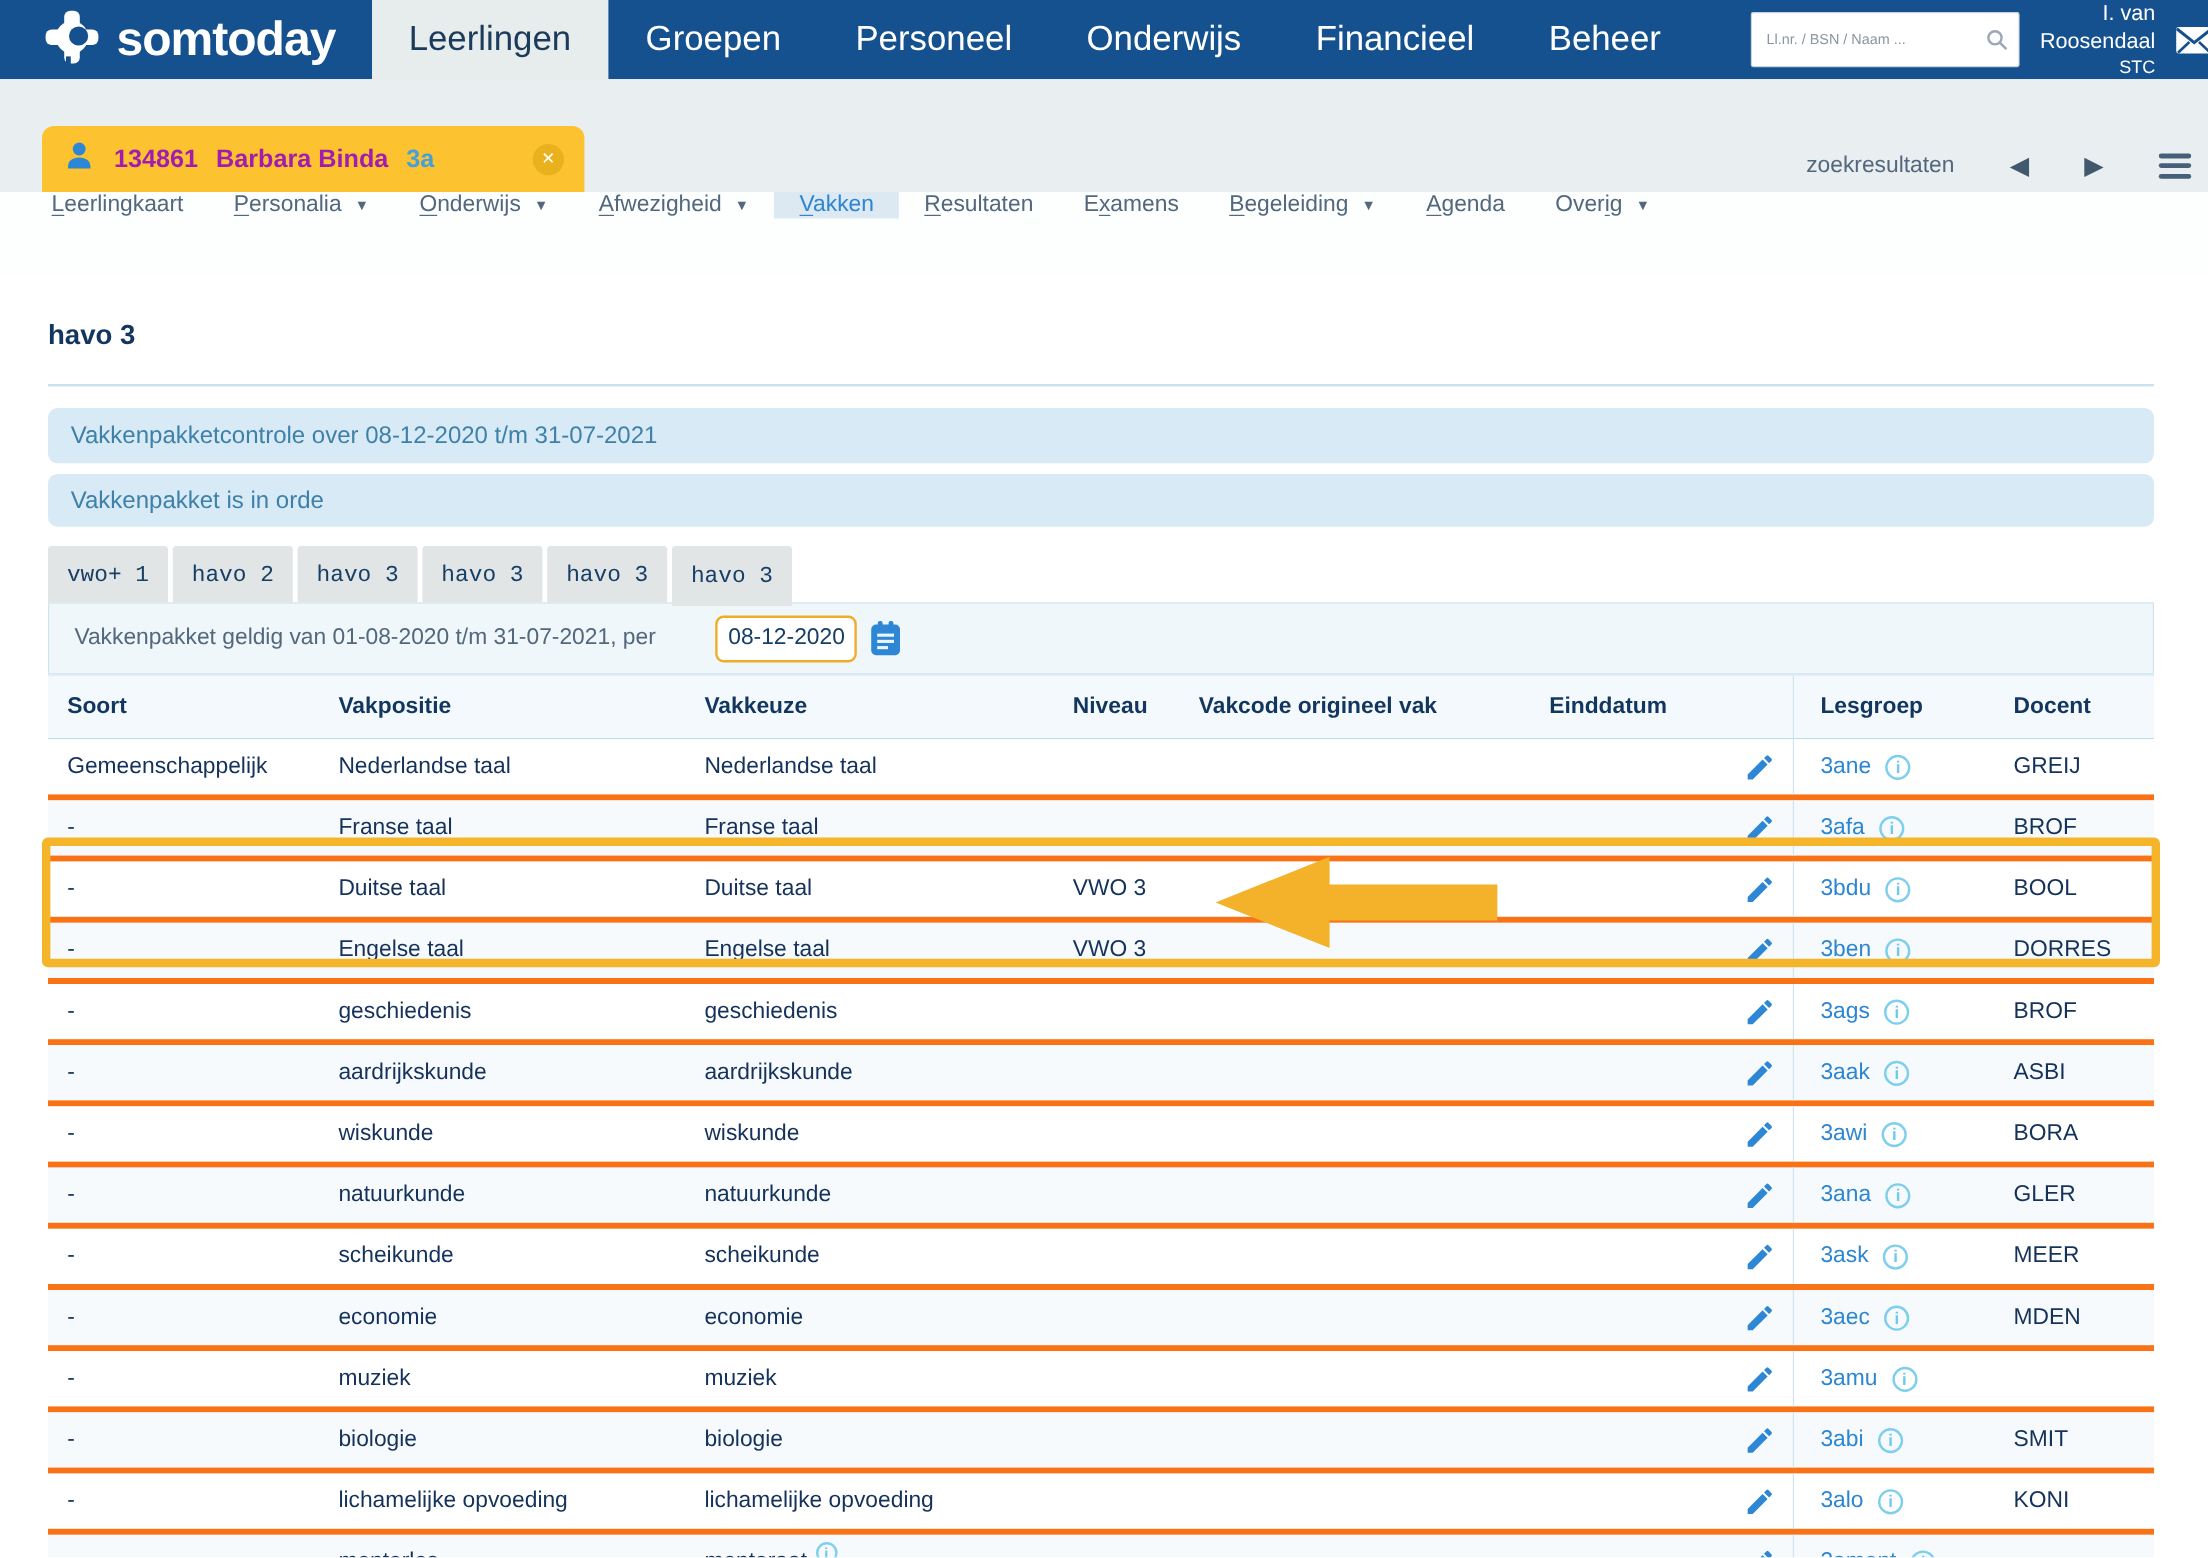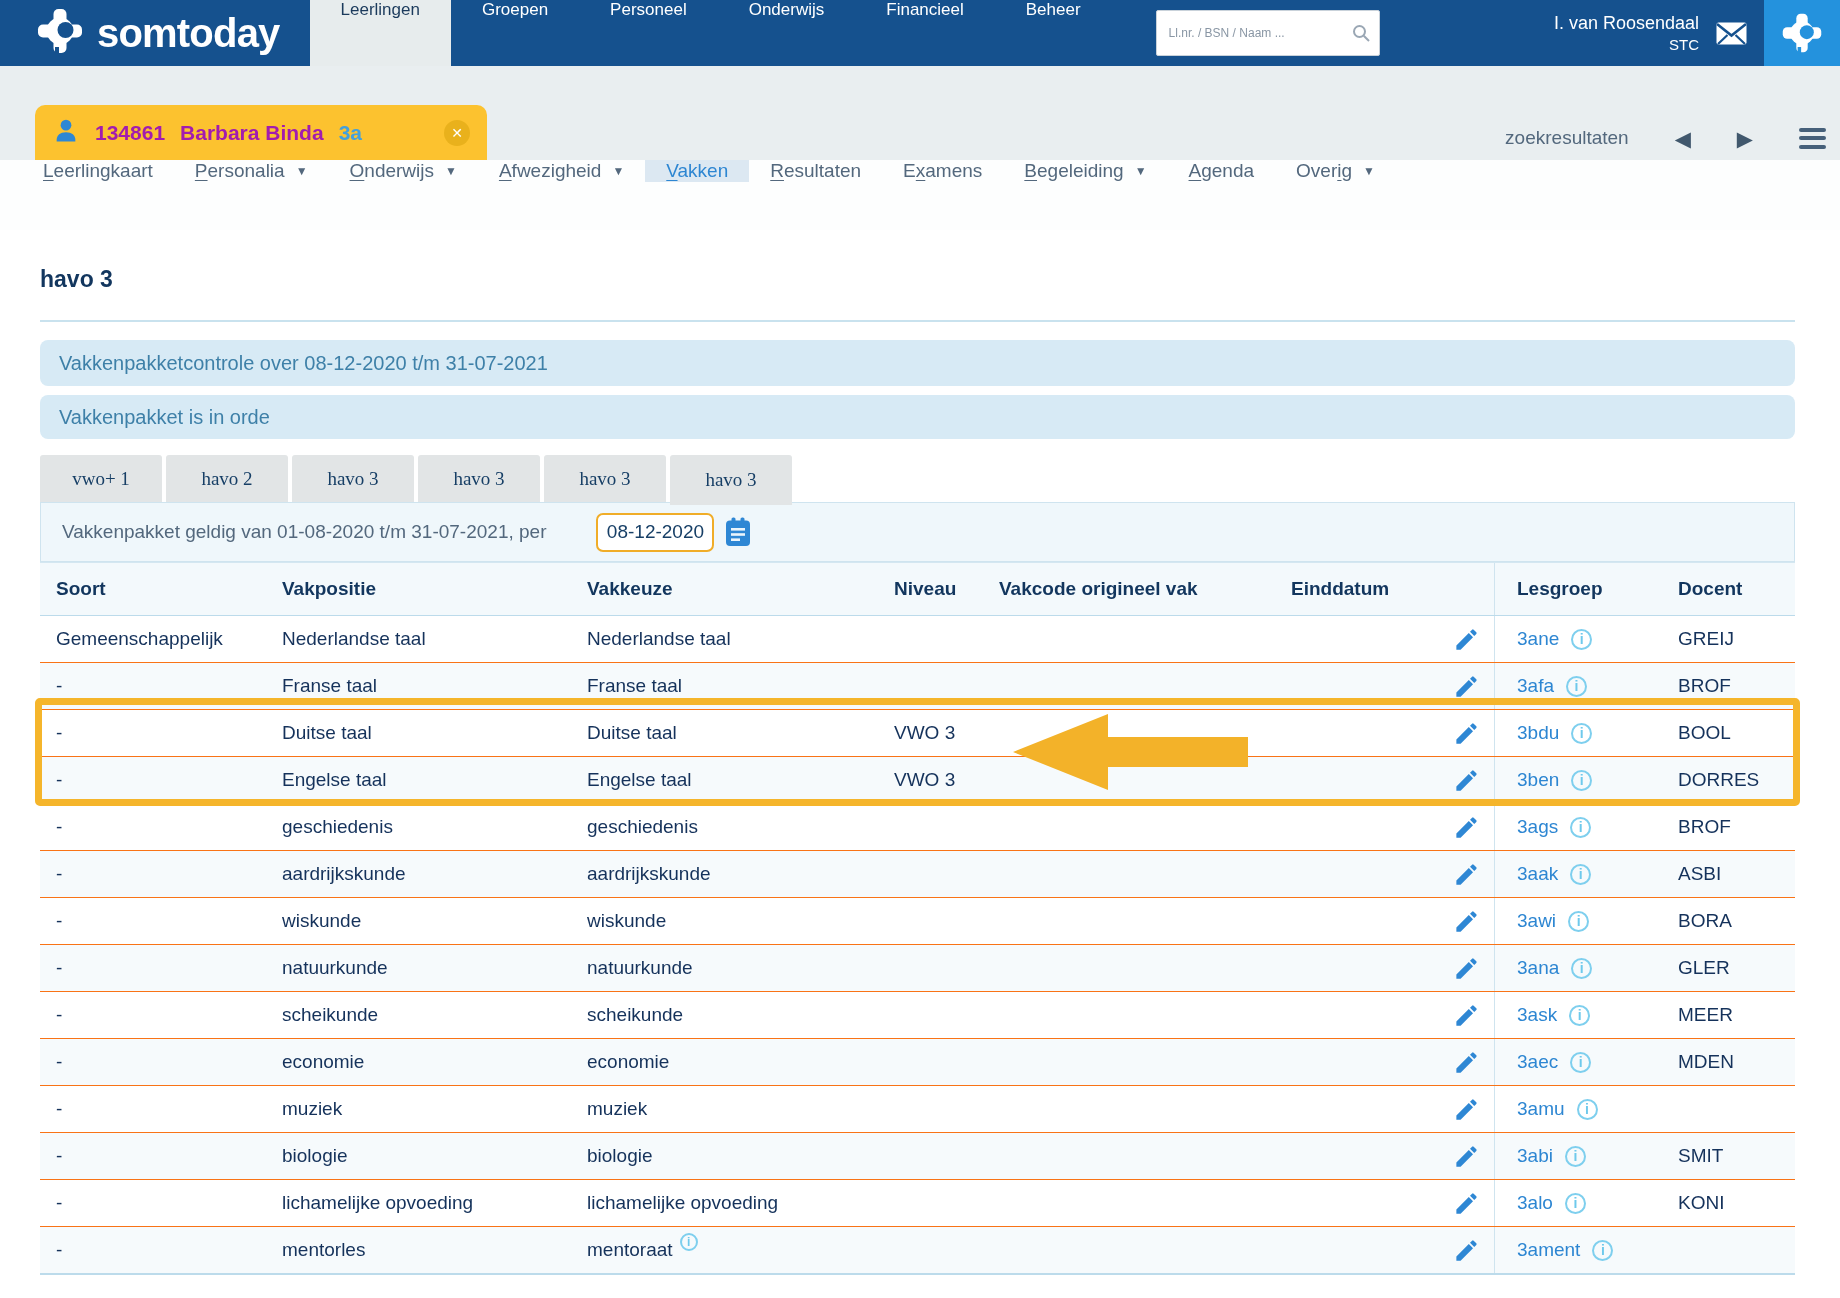--- a/index.html
+++ b/index.html
@@ -4,21 +4,21 @@
 <style>
   * { box-sizing: border-box; margin: 0; padding: 0; }
   html,body { background:#fff; }
   body { font-family:"Liberation Sans","DejaVu Sans",sans-serif; }
   .app { position:relative; width:1840px; height:1298px; background:#fff; overflow:hidden; }
 
   
   .topnav { height:66px; background:#15518e; display:flex; align-items:stretch; }
   .brand { display:flex; align-items:center; gap:13px; padding:0 30px 0 36px; }
   .brand-name { color:#fff; font-size:40px; font-weight:700; letter-spacing:-0.8px; }
-  .nav-item { display:flex; padding:0 31px; color:#fff; font-size:17px; cursor:pointer; }
+  .nav-item { display:flex; align-items:center; padding:0 31px; color:#fff; font-size:29px; cursor:pointer; }
   .nav-item.active { background:#e7eced; color:#1b3a5c; }
   .nav-search { align-self:center; margin-left:44px; position:relative; }
   .nav-search input { width:224px; height:46px; border:1px solid #c9d2da; border-radius:2px; padding:0 34px 0 12px; font-size:12px; color:#2a3a4a; font-family:inherit; outline:none; }
   .nav-search input::placeholder { color:#8996a4; }
   .nav-search .mag { position:absolute; right:9px; top:13px; }
   .nav-right { margin-left:auto; display:flex; align-items:center; }
   .user { text-align:right; color:#fff; line-height:1.3; margin-right:16px; }
   .user .uname { font-size:18px; }
   .user .uorg { font-size:15px; }
   .mail-btn { margin-right:16px; display:flex; align-items:center; cursor:pointer; }
@@ -43,33 +43,33 @@
   .tab.active { background:#dce8f2; color:#2d86d2; }
   .tab .caret { font-size:12px; margin-left:11px; color:#53687d; }
 
   
   .main { padding:0 45px 0 40px; }
   .page-title { margin-top:36px; font-size:23px; font-weight:700; color:#12365e; }
   .divider { margin-top:27px; border-top:2px solid #c9e2ee; }
   .banner { margin-top:18px; height:46px; background:#d7eaf5; border-radius:8px; display:flex; align-items:center; padding:0 19px; color:#3e80a8; font-size:20px; }
   .banner.second { margin-top:9px; height:44px; }
   .pbtns { margin-top:16px; display:flex; gap:4px; position:relative; z-index:2; }
-  .pbtn { width:122px; height:47px; background:#e2e5e6; border:none; border-radius:3px 3px 0 0; font-family:Liberation Serif, serif; font-size:19px; color:#173f66; display:flex; align-items:center; justify-content:center; cursor:pointer; }
+  .pbtn { width:100px; height:47px; background:#e2e5e6; border:none; border-radius:3px 3px 0 0; font-family:Liberation Mono, monospace; font-size:19px; color:#173f66; display:flex; align-items:center; justify-content:center; cursor:pointer; }
   .pbtn.active { height:50px; margin-bottom:-3px; }
   .validity { position:relative; z-index:1; height:60px; background:#eff7fb; border:1px solid #cfe4ef; display:flex; align-items:center; padding:0 21px; font-size:19px; color:#53687d; }
   .date-box { margin-left:50px; width:118px; height:39px; border:2px solid #f0ad28; border-radius:7px; background:#fff; text-align:center; font-size:19px; color:#173f66; font-family:inherit; outline:none; }
   .cal-btn { margin-left:11px; display:flex; align-items:center; cursor:pointer; }
 
   
   .table-wrap { position:relative; }
   .trow { display:grid; grid-template-columns:230px 305px 307px 105px 292px 215px 160px 136px; }
   .trow > div { display:flex; align-items:center; min-height:46px; font-size:19px; color:#15325b; }
   .thead > div { min-height:52px; font-weight:700; color:#12365e; }
   .thead { background:#f3f9fc; border-top:1px solid #d4e7f1; border-bottom:1px solid #bcdbeb; }
-  .tbody .trow { border-bottom:1px solid #f97316; background:#fff; }
+  .tbody .trow { border-bottom:5px solid #f97316; background:#fff; }
   .tbody .trow:nth-child(even) { background:#f6fafc; }
   .tbody .trow:last-child { border-bottom:2px solid #bcdbeb; }
   .c1 { padding-left:16px; }
   .c2,.c3,.c4,.c5,.c6 { padding-left:12px; }
   .c6 { justify-content:flex-end; padding-right:14px; }
   .c7 { border-left:1px solid #cfe4ef; padding-left:22px; }
   .c8 { padding-left:24px; }
   .lg-link { color:#2d86d2; cursor:pointer; text-decoration:none; }
   .info { width:21px; height:21px; border-radius:50%; border:2px solid #7ecfee; color:#6ec9ec; font-size:14px; font-weight:700; display:inline-flex; align-items:center; justify-content:center; margin-left:12px; cursor:pointer; flex:none; }
   .info.sup { width:18px; height:18px; font-size:12px; margin-left:7px; position:relative; top:-8px; }

